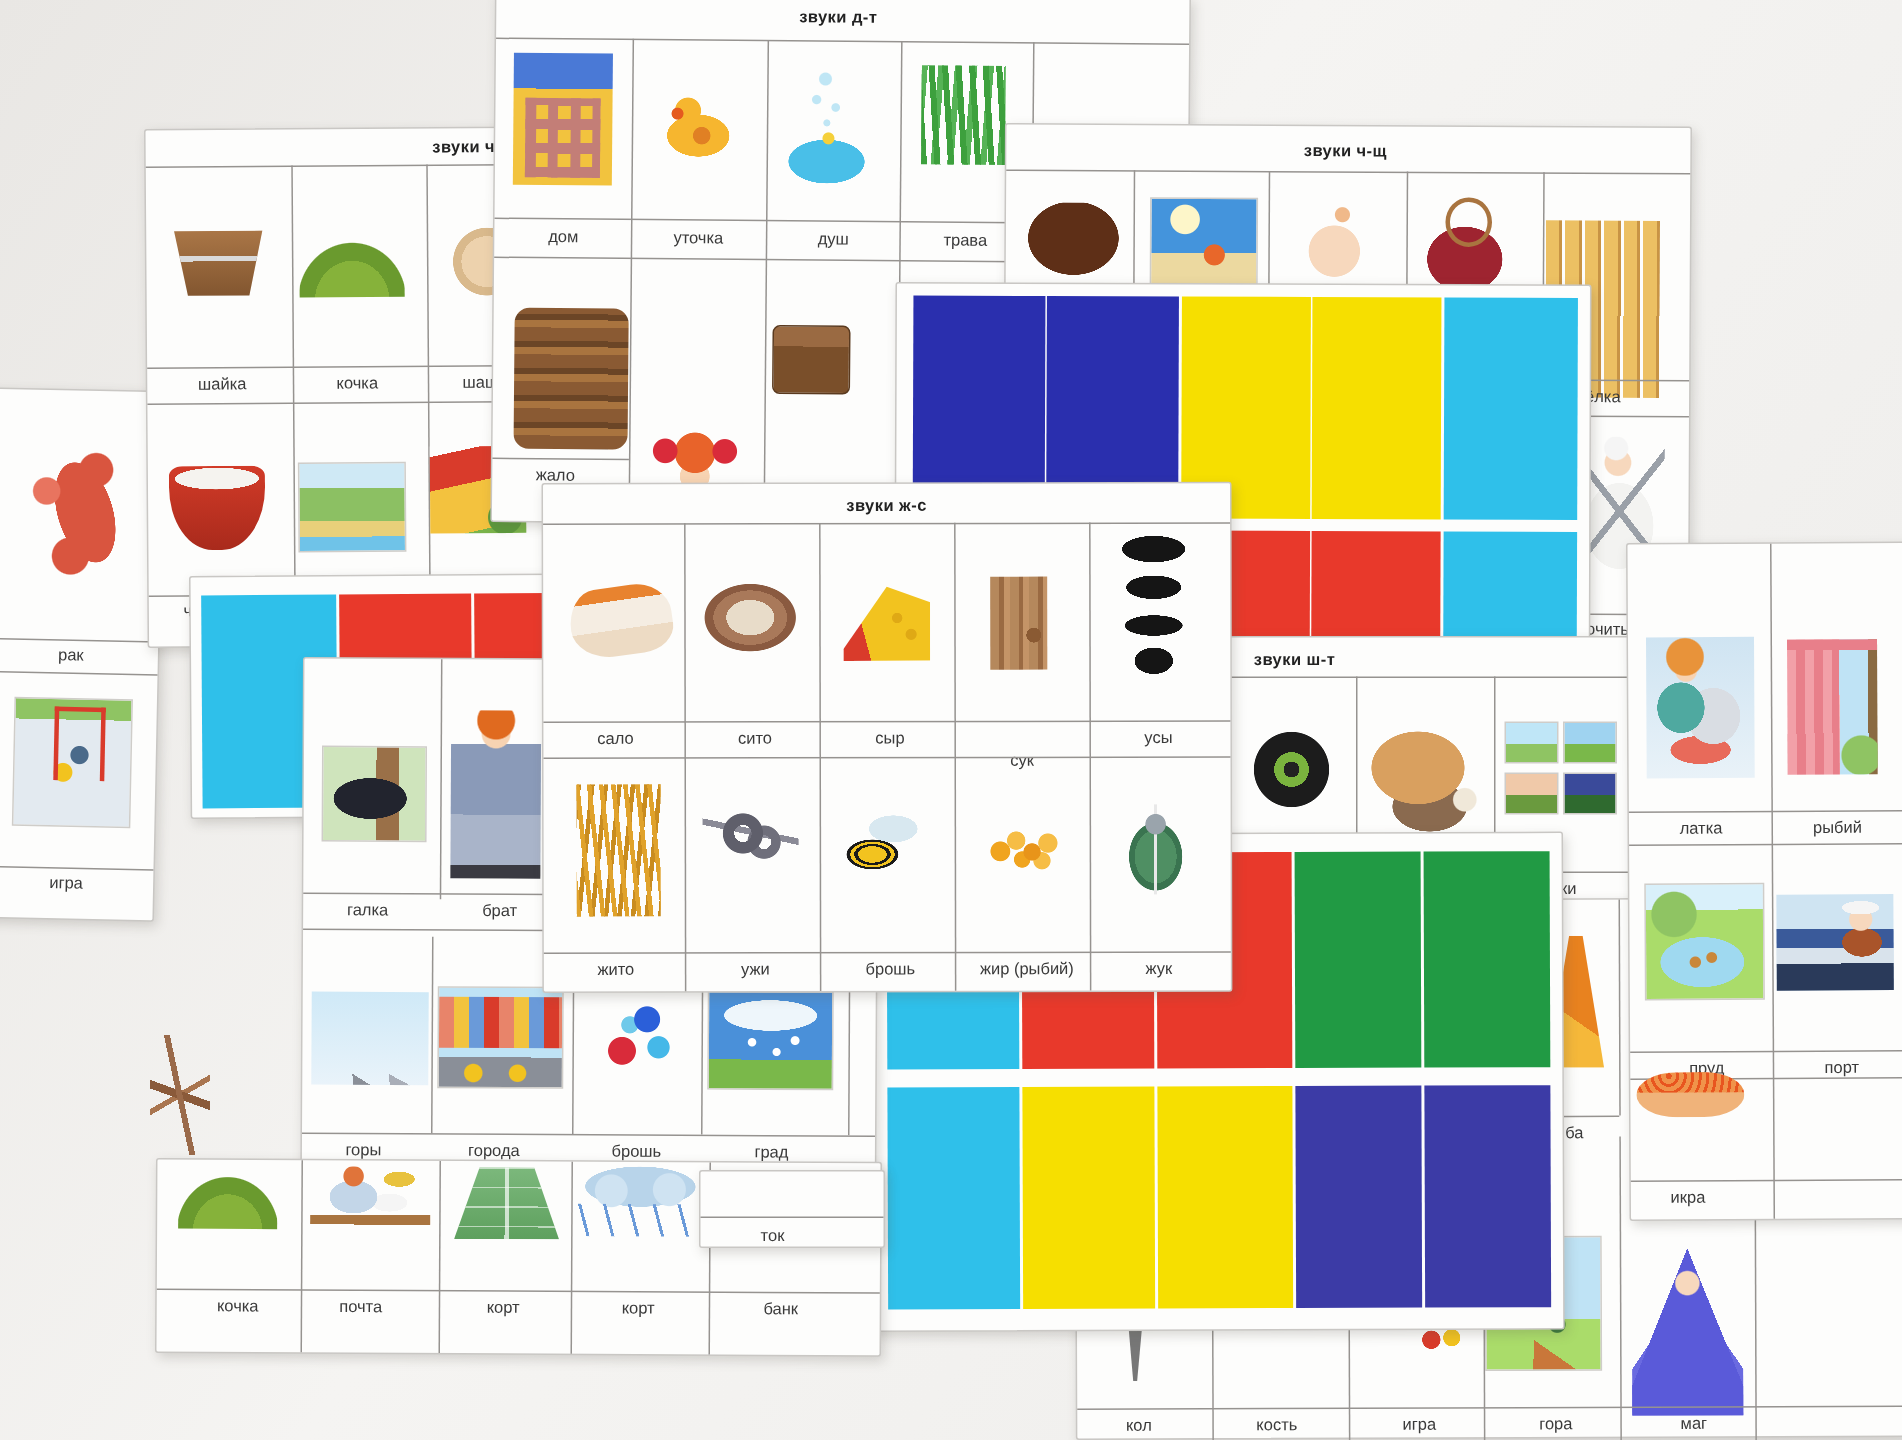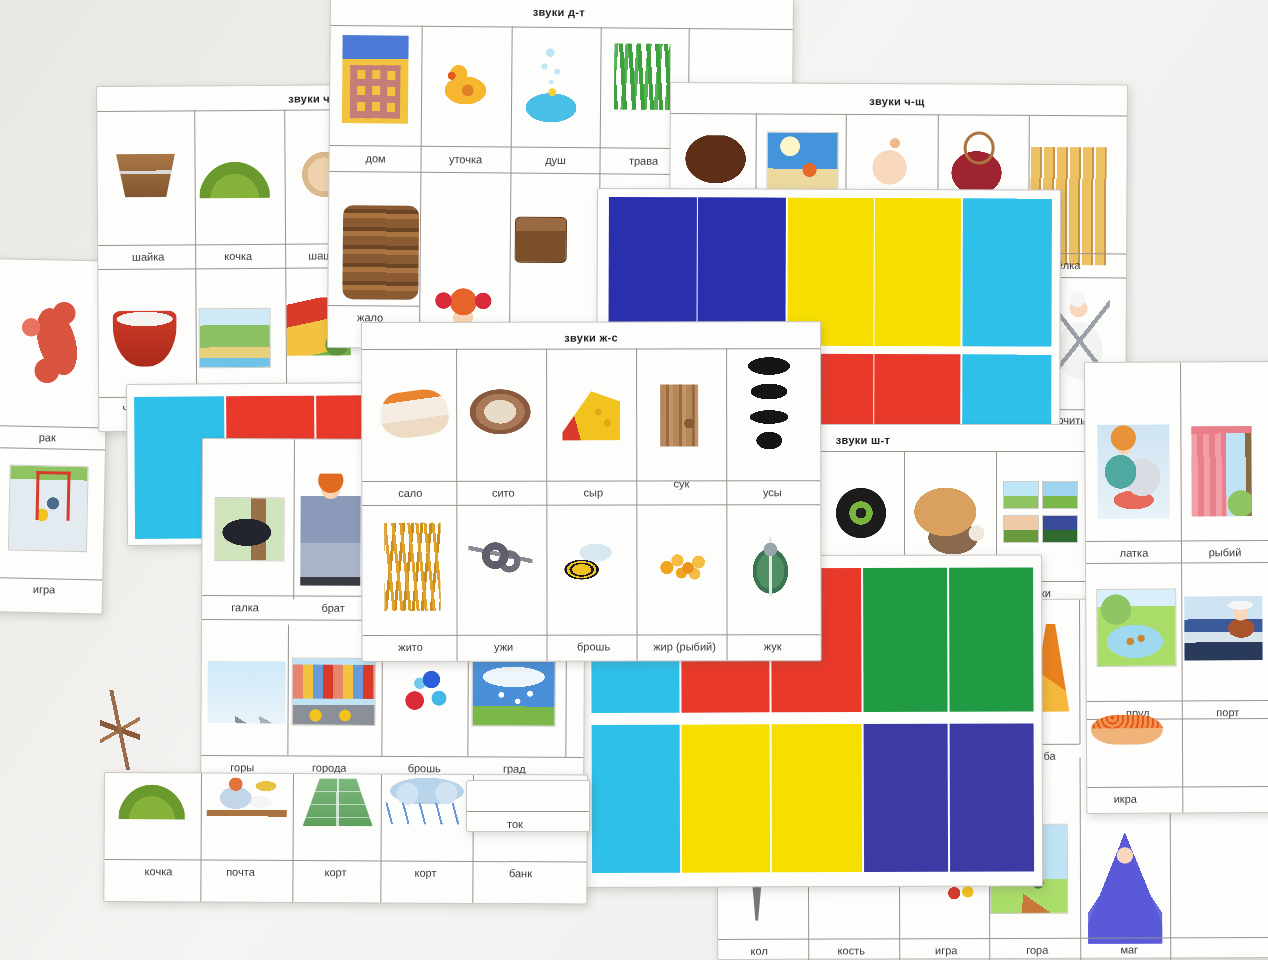--- a/index.html
+++ b/index.html
@@ -452,21 +452,21 @@
     <div class="vl" style="left:364px;top:26px;height:312px"></div>
     <div class="pic p-salo" style="left:18px;top:68px;width:68px;height:46px"></div>
     <div class="pic p-sito" style="left:106px;top:62px;width:64px;height:54px"></div>
     <div class="pic p-syr" style="left:200px;top:66px;width:58px;height:52px"></div>
     <div class="pic p-suk" style="left:298px;top:62px;width:38px;height:62px"></div>
     <div class="pic p-usy" style="left:384px;top:32px;width:46px;height:98px"></div>
     <div class="hl" style="left:0;top:158px;width:458px"></div>
     <span class="lab" style="left:48px;top:165px">сало</span>
     <span class="lab" style="left:141px;top:165px">сито</span>
     <span class="lab" style="left:231px;top:165px">сыр</span>
-    <span class="lab" style="left:319px;top:156px">сук</span>
+    <span class="lab" style="left:319px;top:180px">сук</span>
     <span class="lab" style="left:410px;top:165px">усы</span>
     <div class="hl" style="left:0;top:182px;width:458px"></div>
     <div class="pic p-zhito" style="left:22px;top:200px;width:56px;height:88px"></div>
     <div class="pic p-uzhi" style="left:106px;top:212px;width:64px;height:58px"></div>
     <div class="pic p-zhalo" style="left:196px;top:216px;width:58px;height:50px"></div>
     <div class="pic p-zhir" style="left:286px;top:222px;width:66px;height:42px"></div>
     <div class="pic p-zhuk" style="left:380px;top:214px;width:56px;height:60px"></div>
     <div class="hl" style="left:0;top:312px;width:458px"></div>
     <span class="lab" style="left:48px;top:319px">жито</span>
     <span class="lab" style="left:141px;top:319px">ужи</span>

